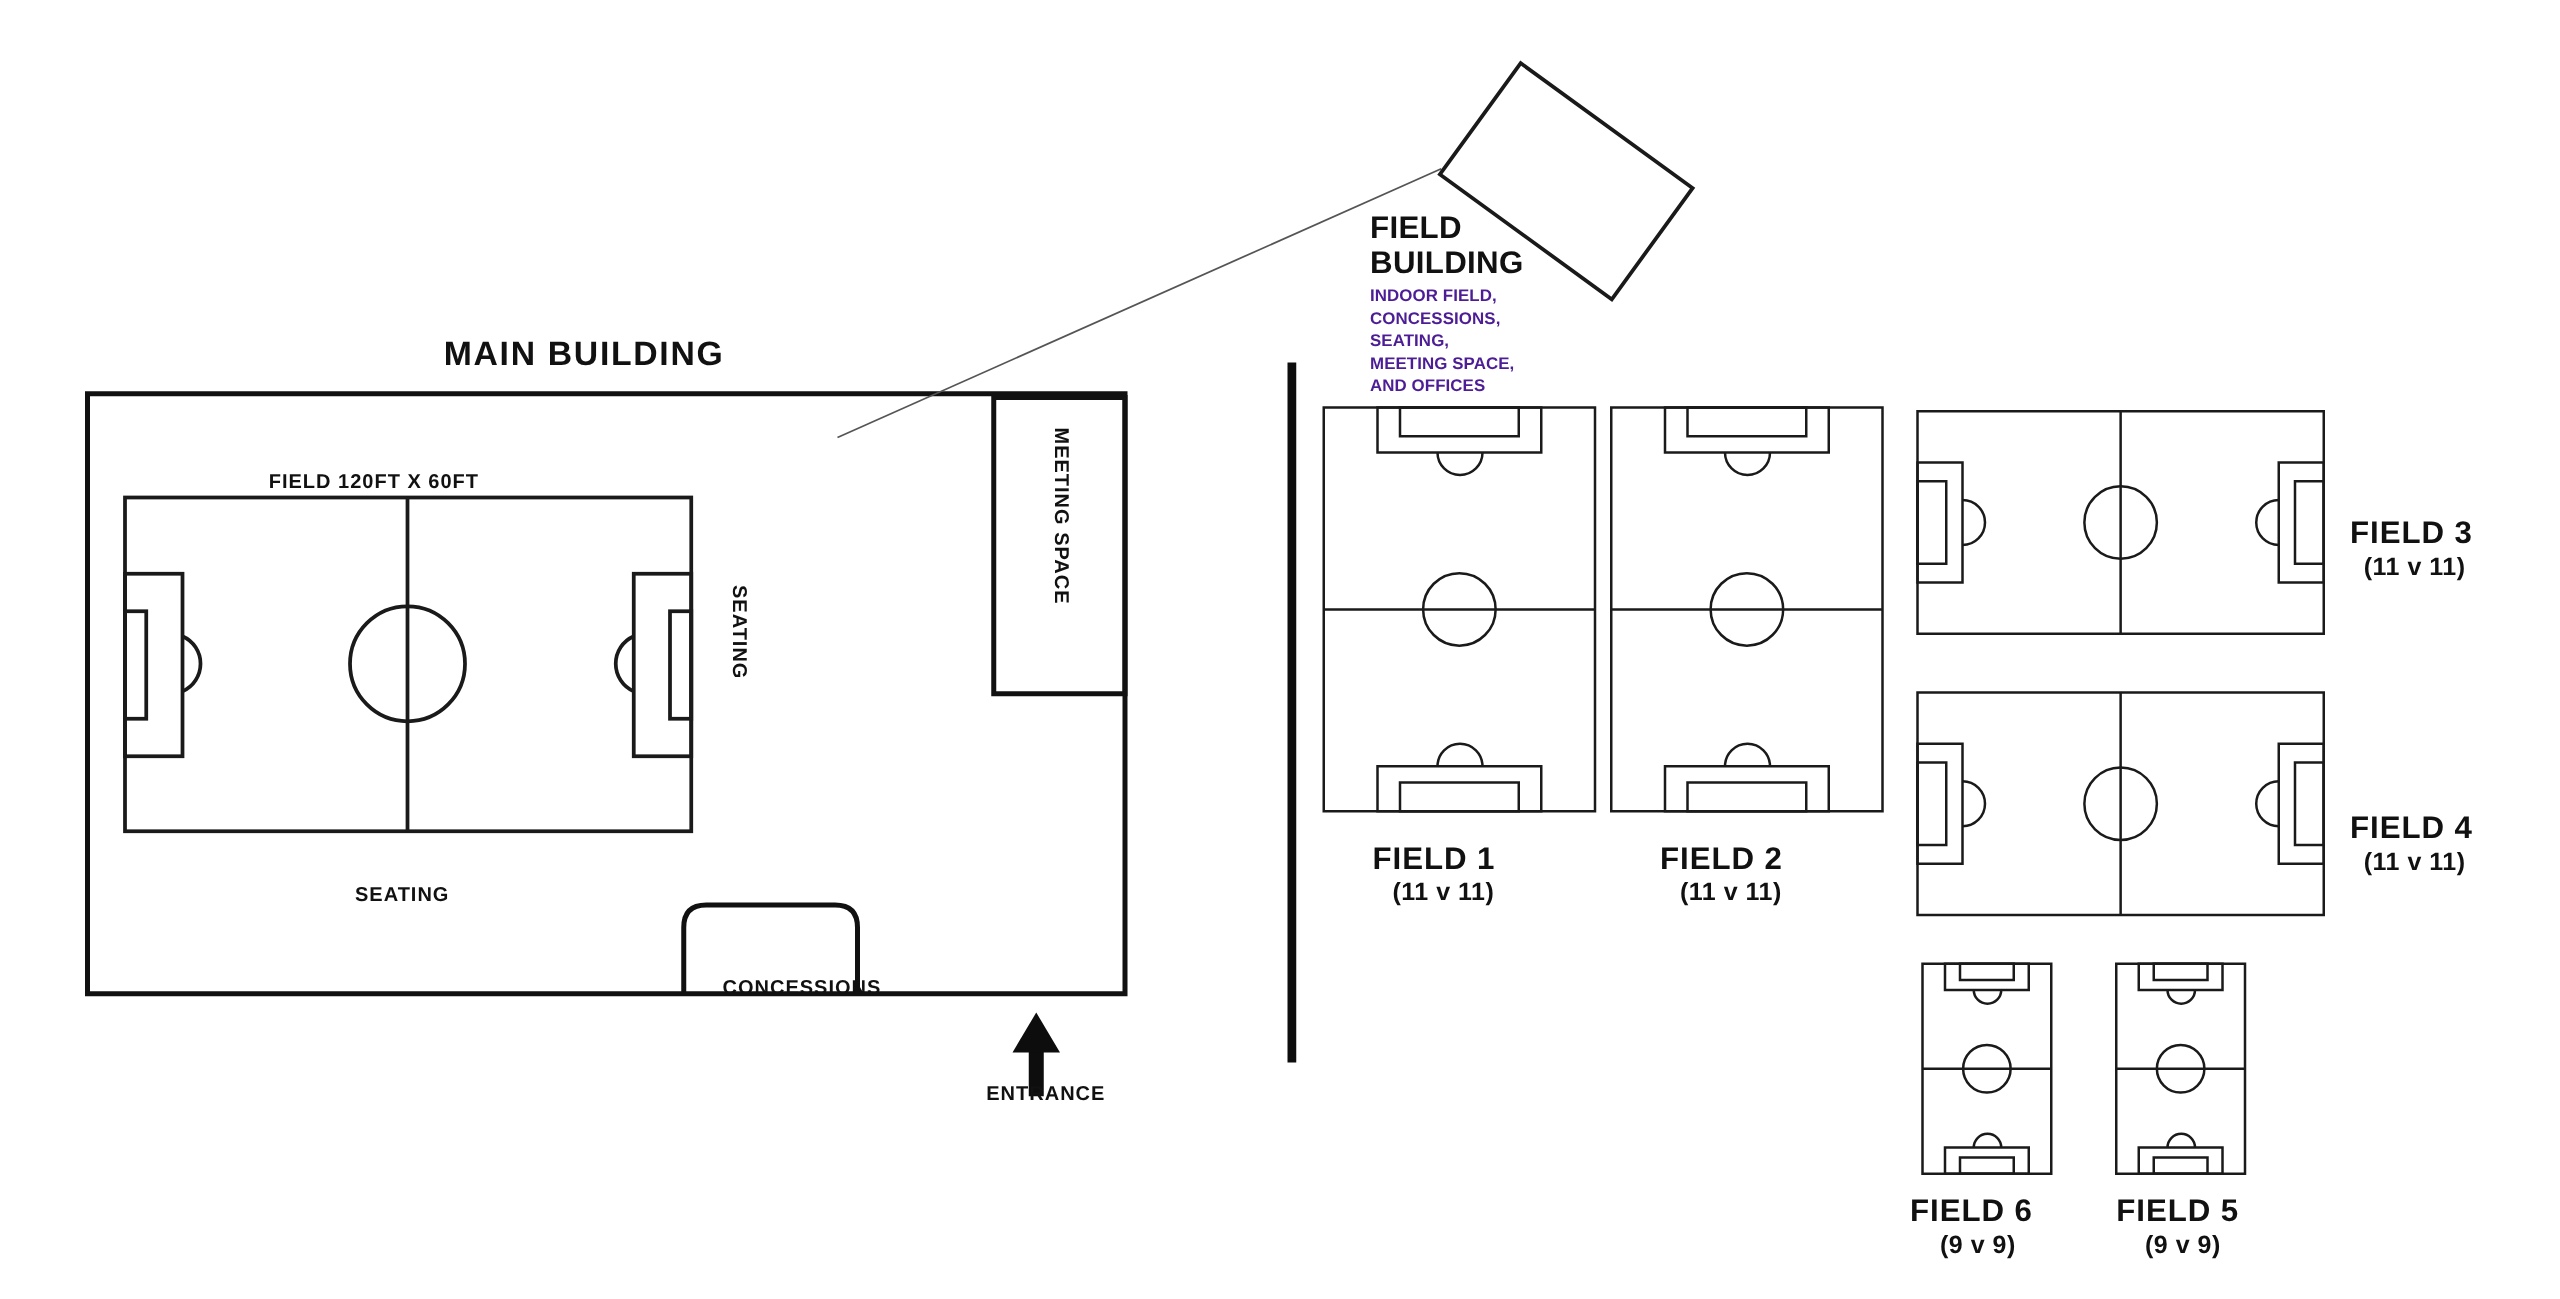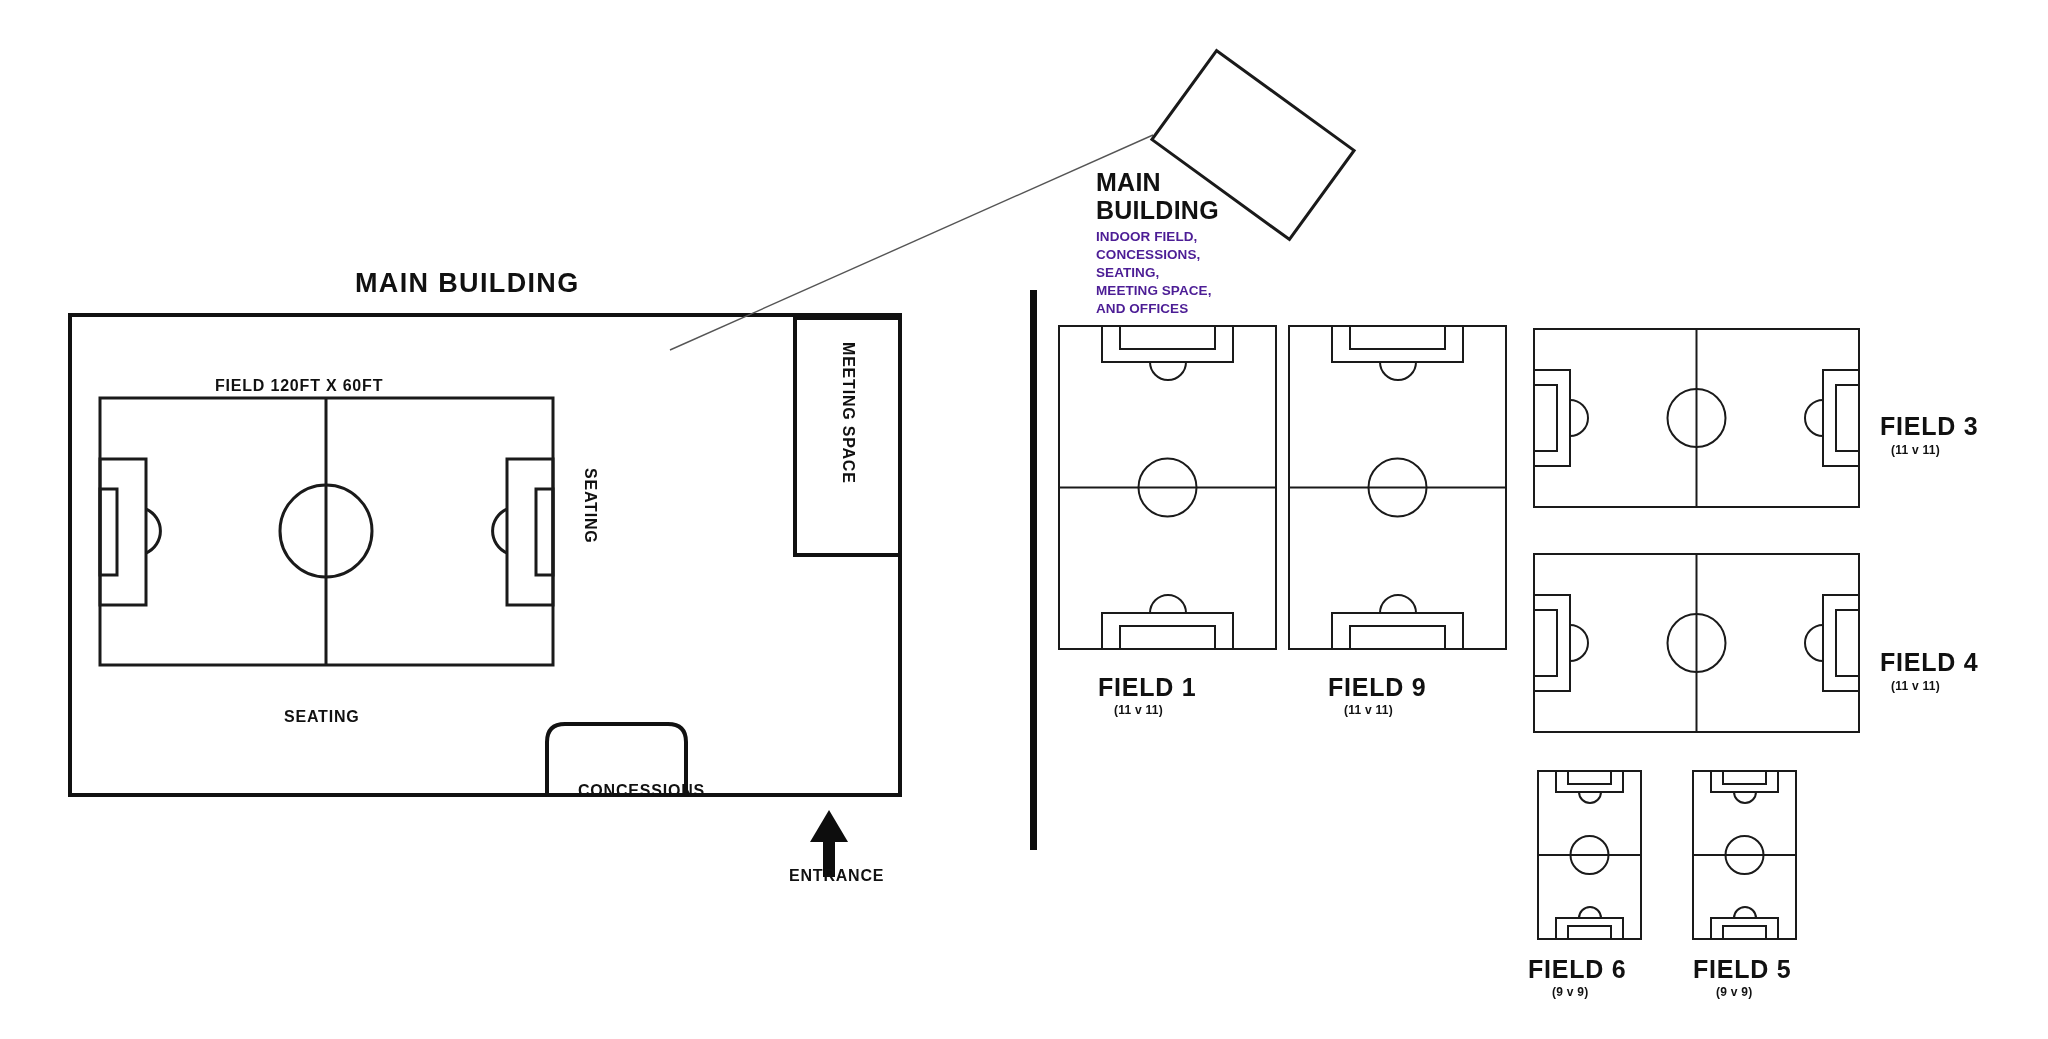--- a/index.html
+++ b/index.html
@@ -26,21 +26,21 @@
   
   .lbl {
     position: absolute;
     font-weight: bold;
     letter-spacing: 0.04em;
     white-space: nowrap;
     color: #111111;
   }
   .title-lg   { font-size: 27px; letter-spacing: 0.05em; }
   .fieldname  { font-size: 25px; letter-spacing: 0.03em; text-align: center; }
-  .fieldsub   { font-size: 12px; letter-spacing: 0.02em; }
+  .fieldsub   { font-size: 20px; letter-spacing: 0.02em; }
   .small-cap  { font-size: 16px; letter-spacing: 0.05em; }
   .rot90      { transform: rotate(90deg); transform-origin: left top; }
 
   .callout-title {
     position: absolute;
     font-size: 25px;
     font-weight: bold;
     line-height: 1.12;
     letter-spacing: 0.01em;
     white-space: pre-line;
@@ -117,21 +117,21 @@
 
   <svg class="abs" style="left:620px; top:30px;" width="780" height="300">
 
     <line class="stroke-hair" x1="50" y1="320" x2="533" y2="105"></line>
 
     <g transform="rotate(36 633 115)">
       <rect class="stroke-mid" x="548" y="60" width="170" height="110"></rect>
     </g>
   </svg>
 
-  <div class="callout-title" style="left:1096px; top:168px;">MAIN
+  <div class="callout-title" style="left:1096px; top:168px;">FIELD
 BUILDING</div>
 
   <div class="callout-sub" style="left:1096px; top:228px;">INDOOR FIELD,
 CONCESSIONS,
 SEATING,
 MEETING SPACE,
 AND OFFICES</div>
 
   <div class="divider-bar" style="left:1030px; top:290px; width:7px; height:560px;"></div>
 
@@ -155,21 +155,21 @@
     <rect class="stroke-thin" x="4" y="4" width="217" height="323"></rect>
     <line class="stroke-thin" x1="4" y1="165.5" x2="221" y2="165.5"></line>
     <circle class="stroke-thin" cx="112.5" cy="165.5" r="29"></circle>
     <rect class="stroke-thin" x="47" y="4" width="131" height="36"></rect>
     <rect class="stroke-thin" x="65" y="4" width="95" height="23"></rect>
     <path class="stroke-thin" d="M 95 40 A 18 18 0 0 0 131 40"></path>
     <rect class="stroke-thin" x="47" y="291" width="131" height="36"></rect>
     <rect class="stroke-thin" x="65" y="304" width="95" height="23"></rect>
     <path class="stroke-thin" d="M 95 291 A 18 18 0 0 1 131 291"></path>
   </svg>
-  <div class="lbl fieldname" style="left:1328px; top:673px;">FIELD 9</div>
+  <div class="lbl fieldname" style="left:1328px; top:673px;">FIELD 2</div>
   <div class="lbl fieldsub" style="left:1344px; top:703px;">(11 v 11)</div>
 
   <svg class="abs" style="left:1530px; top:325px;" width="340" height="200">
     <rect class="stroke-thin" x="4" y="4" width="325" height="178"></rect>
     <line class="stroke-thin" x1="166.5" y1="4" x2="166.5" y2="182"></line>
     <circle class="stroke-thin" cx="166.5" cy="93" r="29"></circle>
 
     <rect class="stroke-thin" x="4" y="45" width="36" height="96"></rect>
     <rect class="stroke-thin" x="4" y="60" width="23" height="66"></rect>
     <path class="stroke-thin" d="M 40 75 A 18 18 0 0 1 40 111"></path>

